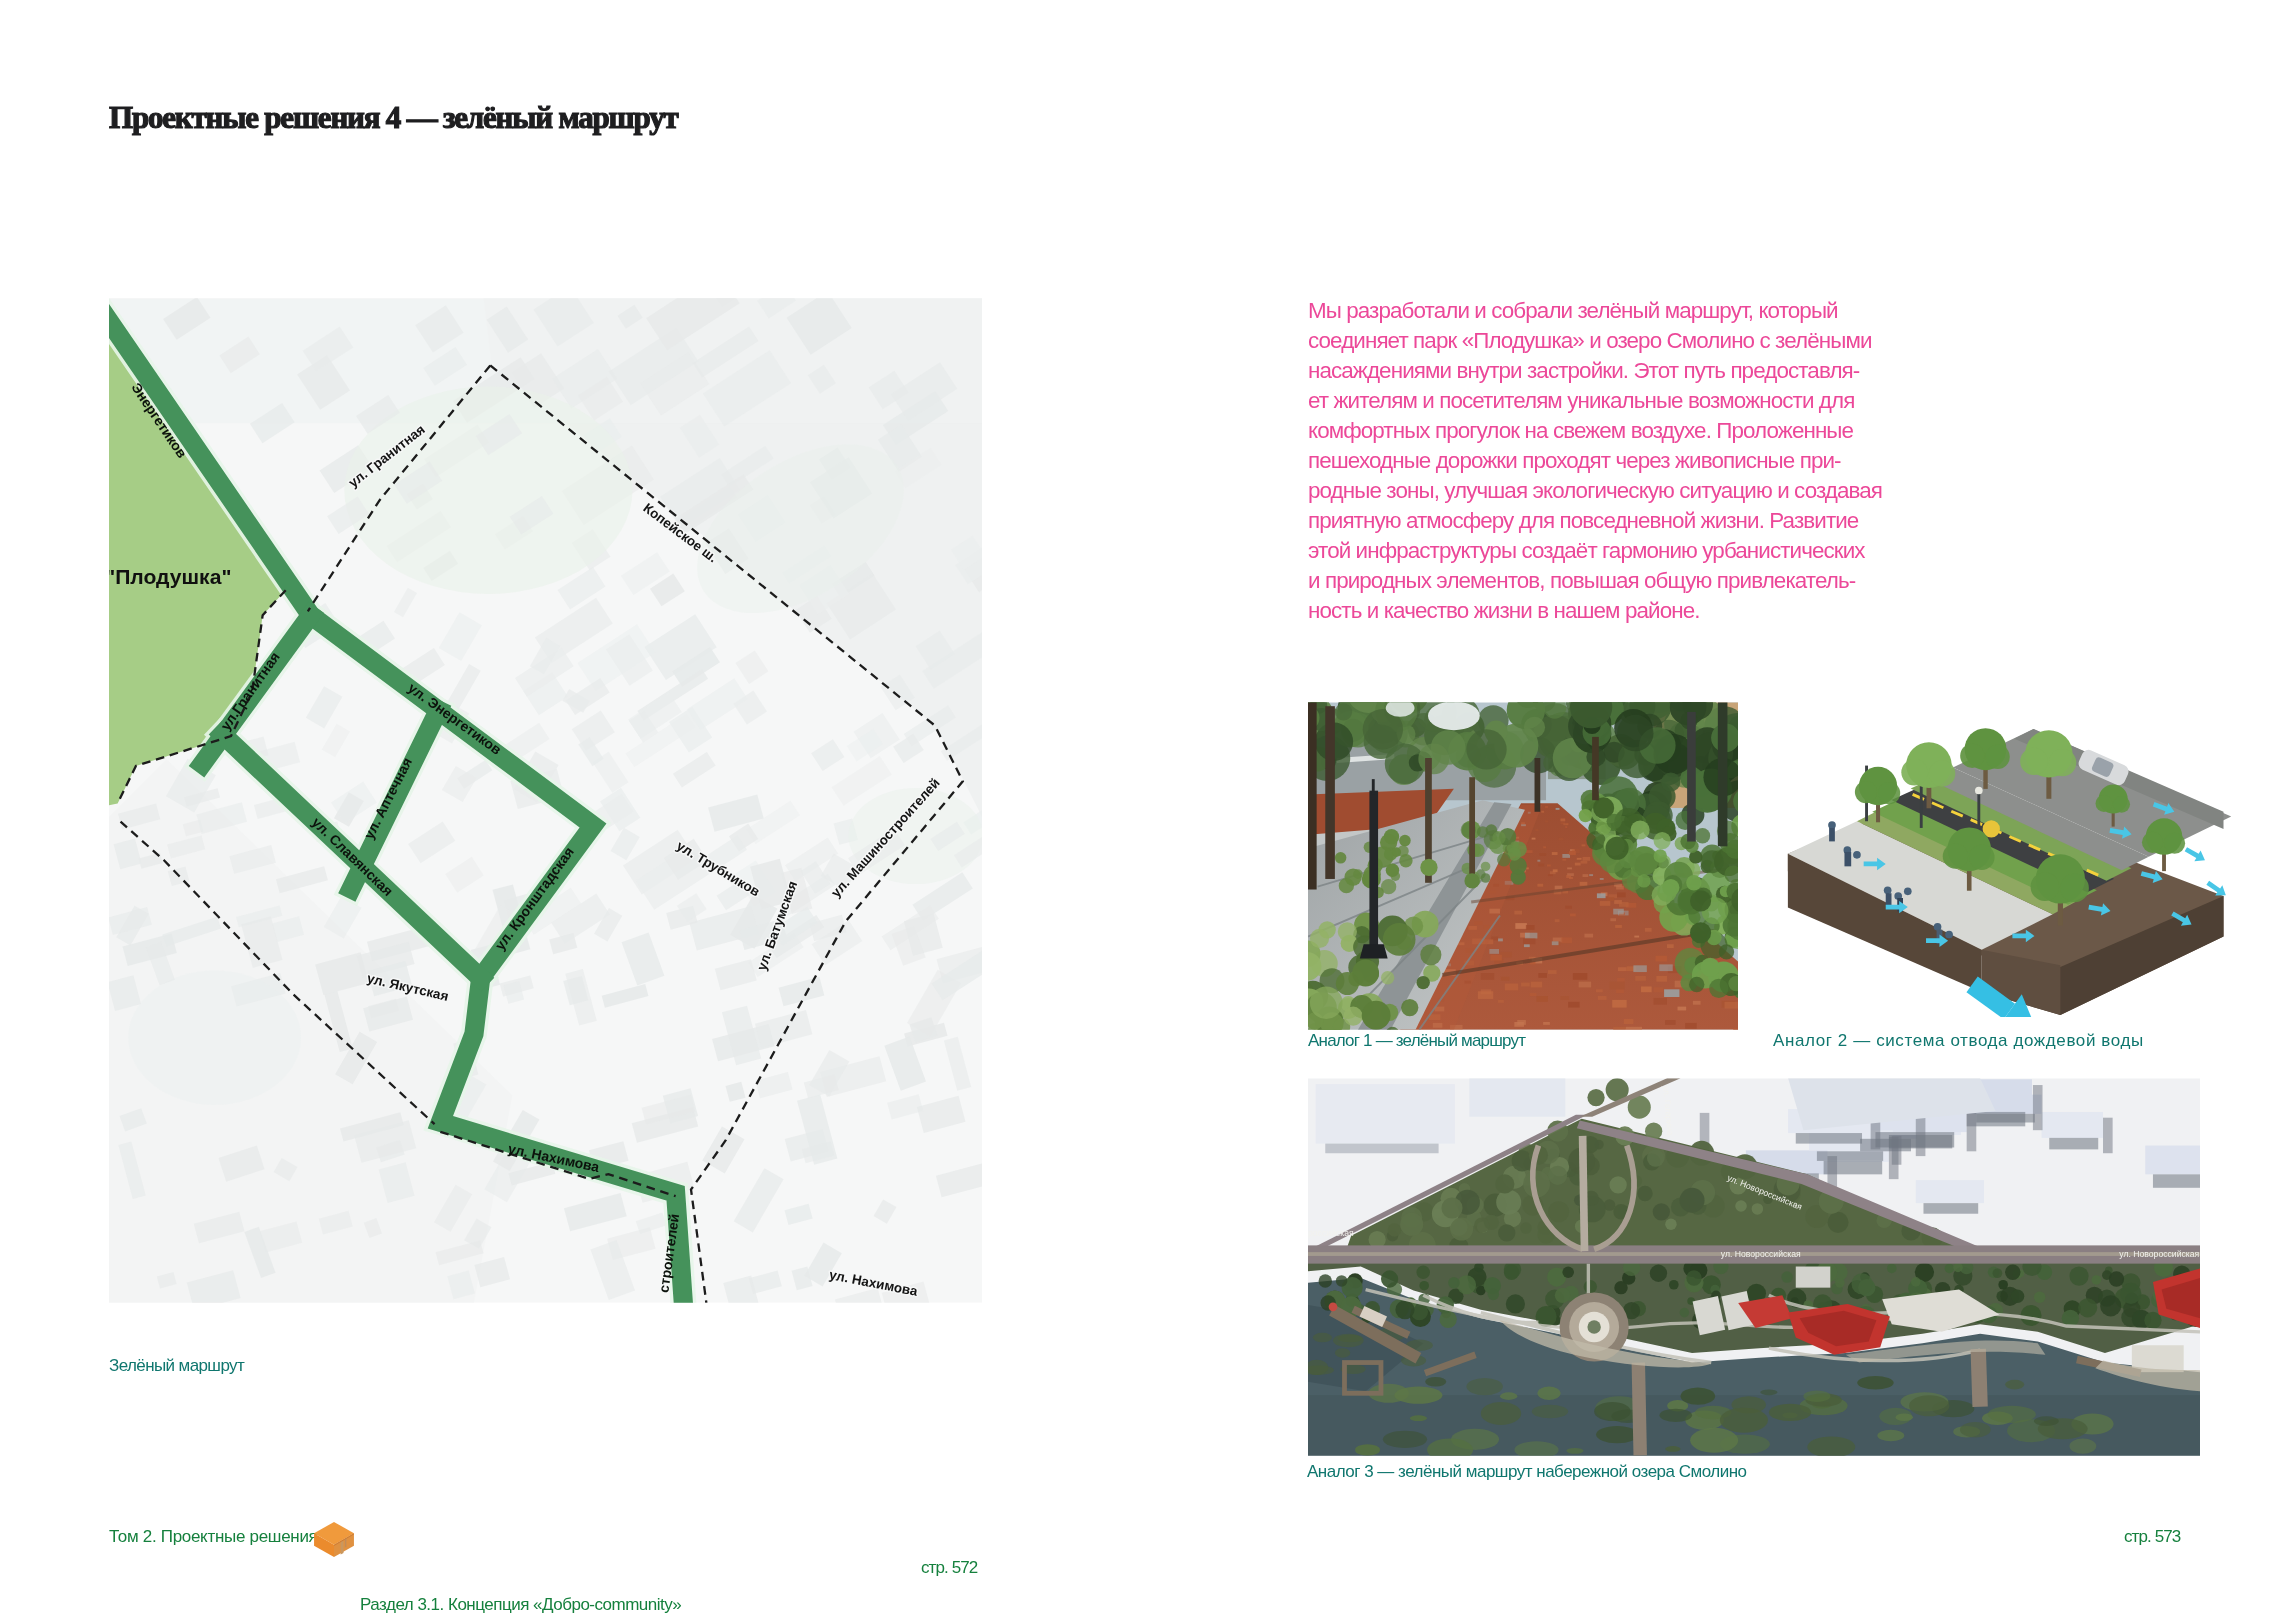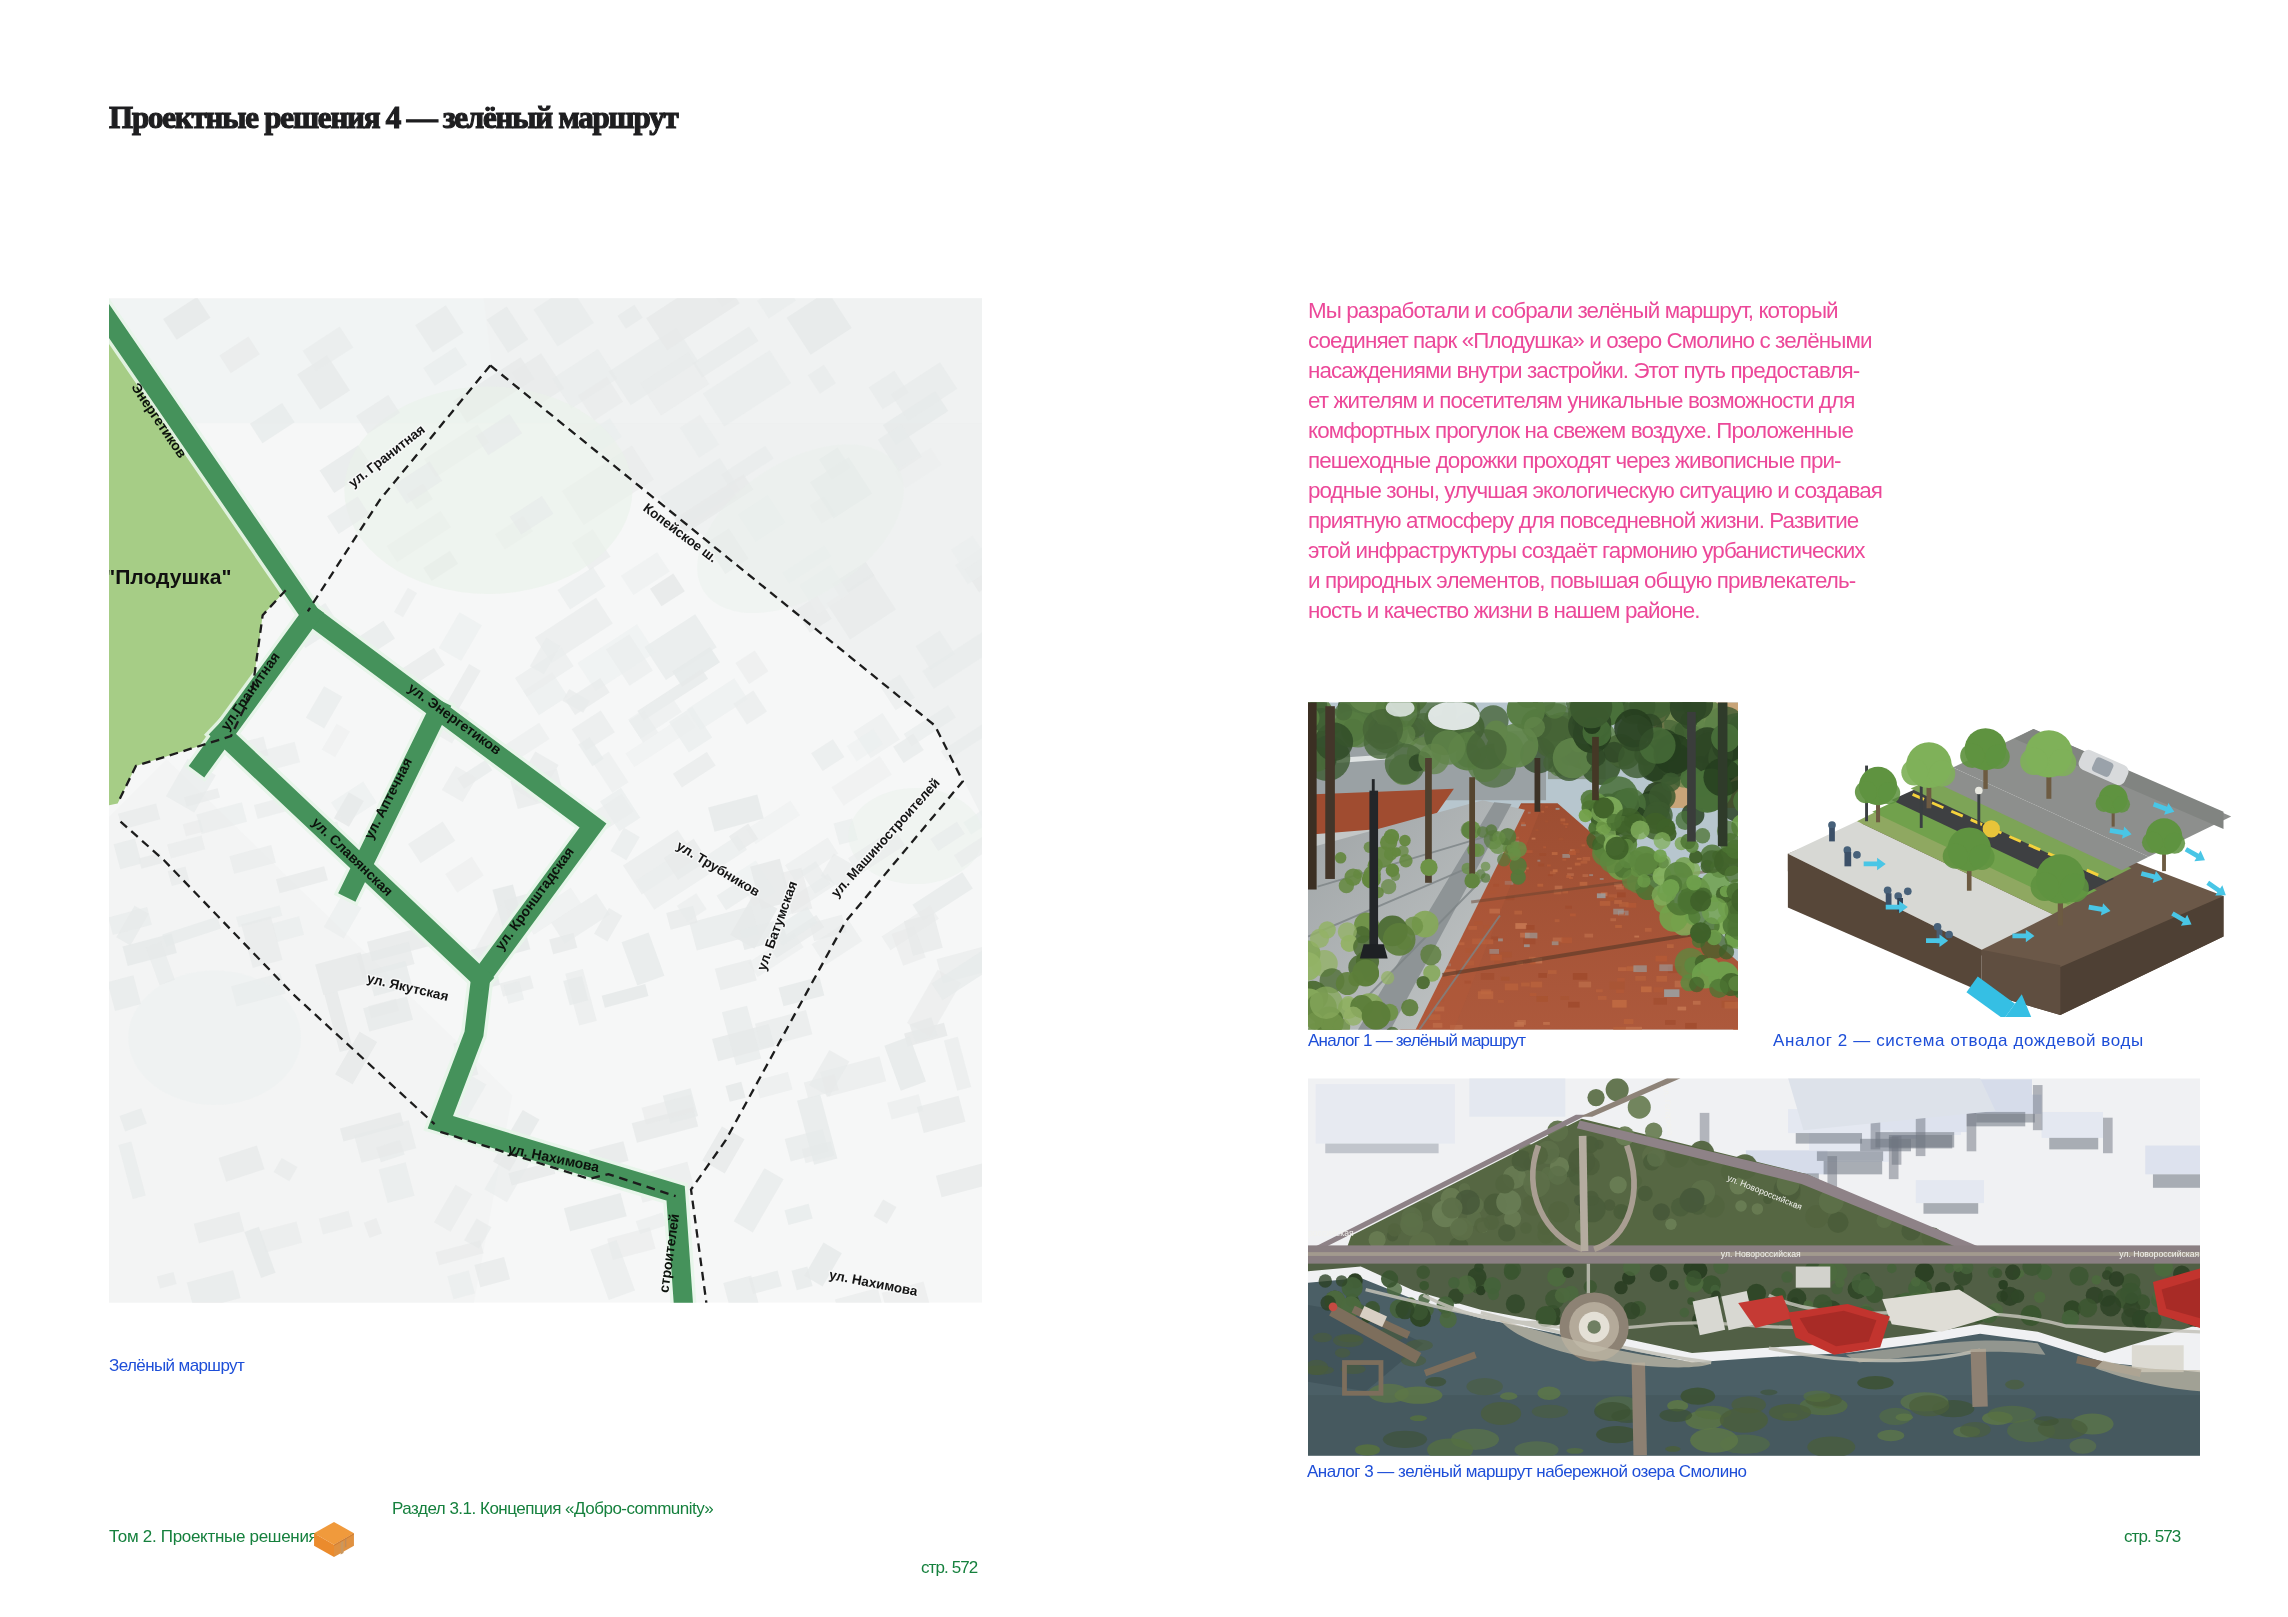--- a/index.html
+++ b/index.html
@@ -8,21 +8,21 @@
   .abs{position:absolute;}
   h1.title{
     left:109px;top:100px;margin:0;position:absolute;
     font-size:31px;font-weight:bold;color:#1e1e20;
     letter-spacing:-1.2px;font-family:Liberation Serif, serif;-webkit-text-stroke:1.2px #1e1e20;
   }
   .para{
     left:1308px;top:296px;position:absolute;white-space:nowrap;
     font-size:22.4px;line-height:30px;color:#ec4899;letter-spacing:-0.9px;
   }
-  .cap{position:absolute;font-size:17px;color:#1d4ed8;}
+  .cap{position:absolute;font-size:17px;color:#0f766e;}
   .foot{position:absolute;font-size:17px;color:#15803d;white-space:nowrap;}
   .cap{white-space:nowrap;}
 </style>
 </head>
 <body>
 <h1 class="title">Проектные решения 4 — зелёный маршрут</h1>
 
 <div class="para">Мы разработали и собрали зелёный маршрут, который<br>
 соединяет парк «Плодушка» и озеро Смолино с зелёными<br>
 насаждениями внутри застройки. Этот путь предоставля-<br>
@@ -1572,16 +1572,16 @@
 
 <div class="foot" style="left:109px;top:1527px;letter-spacing:-0.3px;">Том 2. Проектные решения</div>
 <div class="abs" id="cube" style="left:313px;top:1521px;width:42px;height:38px;"><svg width="42" height="38" viewBox="0 0 44 40">
 <polygon points="22,1 43,13 22,25 1,13" fill="#f09a3c"></polygon>
 <polygon points="1,13 22,25 22,38 1,26" fill="#eb8b2d"></polygon>
 <polygon points="22,25 43,13 43,26 22,38" fill="#e09140"></polygon>
 <polygon points="29,21.5 32,19.8 32,33.8 29,35.3" fill="#c9975f"></polygon>
 <polygon points="22,25 43,13 43,14.3 22,26.3" fill="#cf7e34"></polygon>
 <polygon points="33.5,19 35,18.2 35,27 33.5,27.8" fill="#b48a63" opacity="0.7"></polygon>
 </svg></div>
-<div class="foot" style="left:360px;top:1499px;letter-spacing:-0.5px;margin-left:32px;">Раздел 3.1. Концепция «Добро-community»</div>
+<div class="foot" style="left:360px;top:1595px;letter-spacing:-0.5px;">Раздел 3.1. Концепция «Добро-community»</div>
 <div class="foot" style="left:921px;top:1527px;letter-spacing:-0.9px;margin-top:31px;">стр. 572</div>
 <div class="foot" style="left:2124px;top:1527px;letter-spacing:-0.9px;">стр. 573</div>
 
 
 </body></html>

